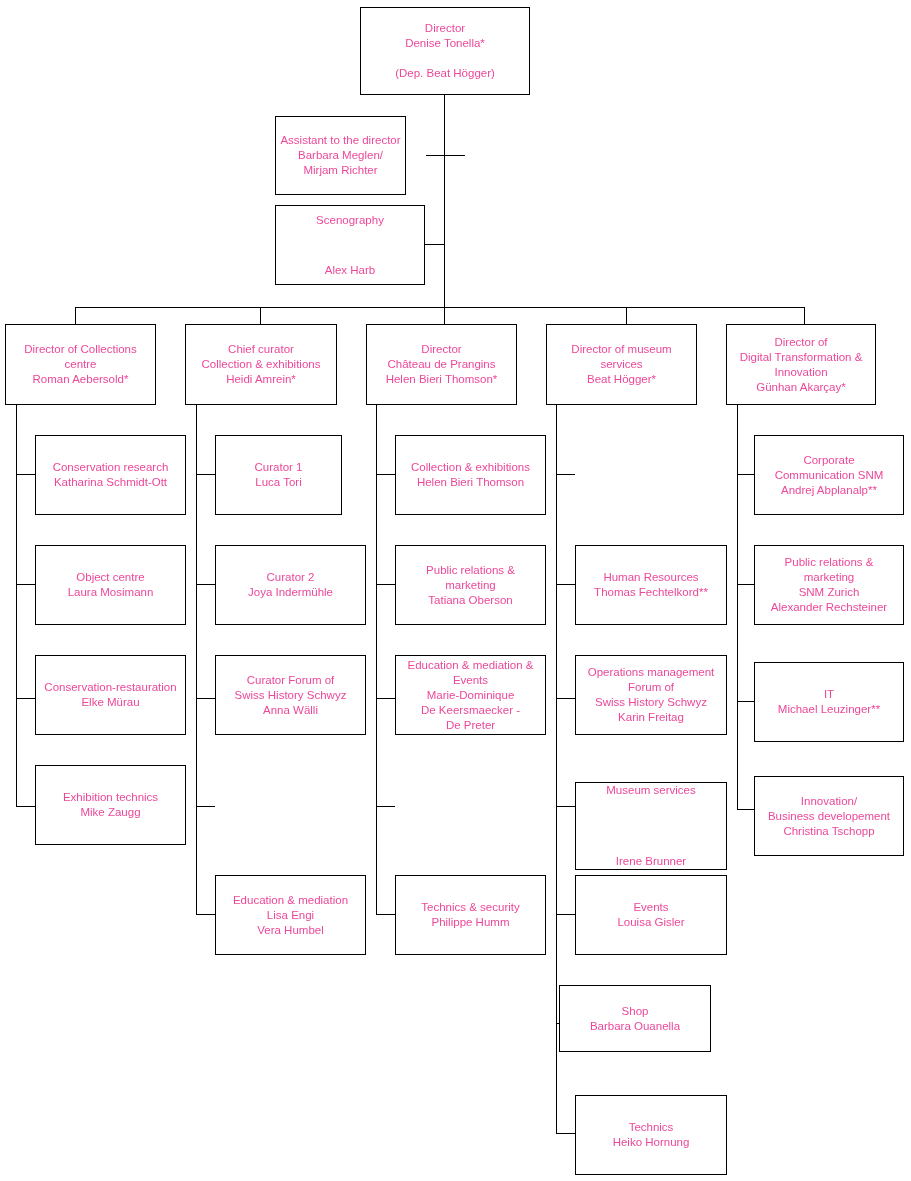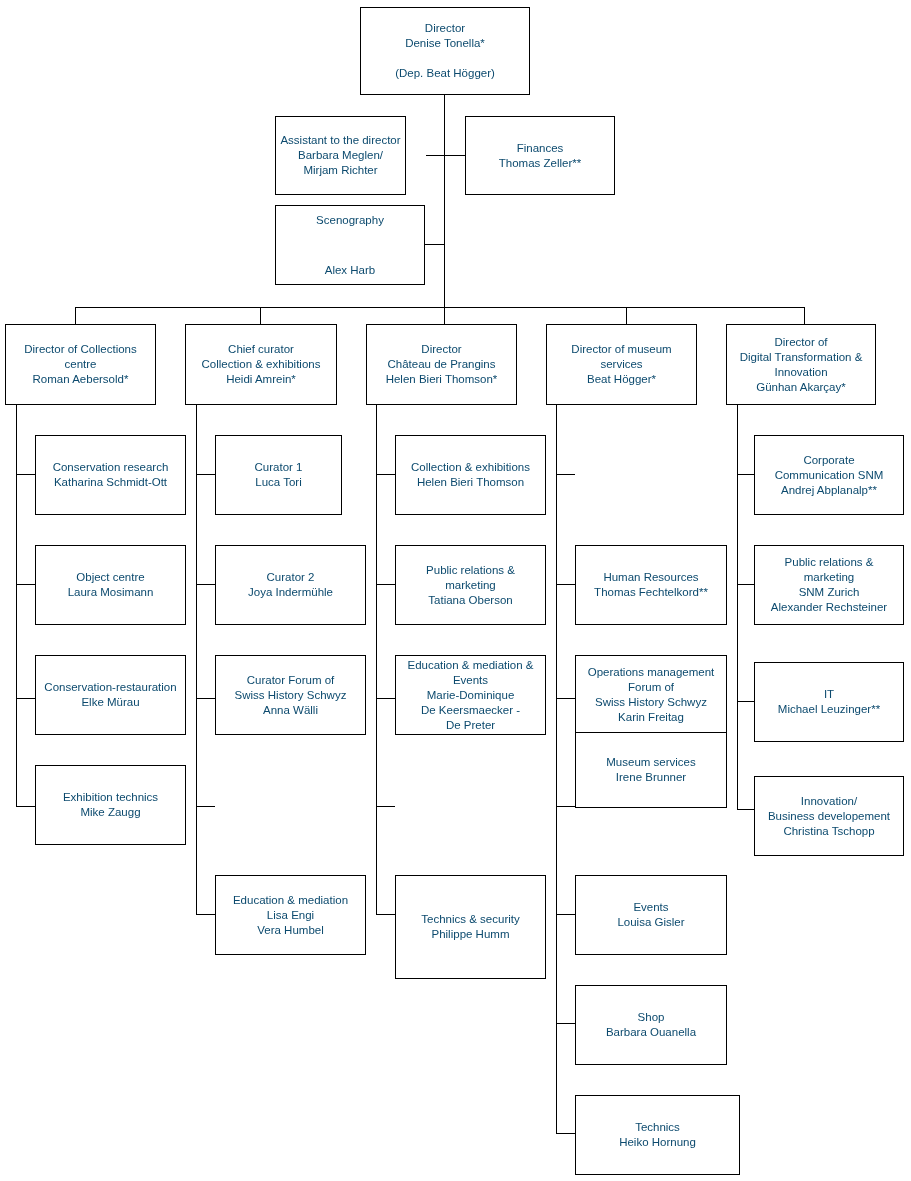--- a/index.html
+++ b/index.html
@@ -1,21 +1,21 @@
 <!DOCTYPE html>
 <html><head>
 <meta charset="utf-8">
 <style>
   html,body{margin:0;padding:0;background:#ffffff;}
   .canvas{
     position:relative;
     width:911px;height:1181px;
     background:#ffffff;
     font-family:"Liberation Sans", sans-serif;
-    color:#0c4a6e;
+    color:#ec4899;
     overflow:hidden;
   }
   .box{
     position:absolute;
     box-sizing:border-box;
     border:1.4px solid #000000;
     background:#ffffff;
     display:flex;
     flex-direction:column;
     align-items:center;
@@ -90,24 +90,20 @@
       <div class="ln"></div>
       <div class="ln">(Dep. Beat Högger)</div>
     </div>
 
   <div class="box" style="left:275px;top:116px;width:131px;height:79px;">
       <div class="ln">Assistant to the director</div>
       <div class="ln">Barbara Meglen/</div>
       <div class="ln">Mirjam Richter</div>
     </div>
 
-  <div class="box" style="left:465px;top:116px;width:150px;height:79px;">
-      <div class="ln">Finances</div>
-      <div class="ln">Thomas Zeller**</div>
-    </div>
 
   <div class="box" style="left:275px;top:205px;width:150px;height:80px;gap:35px;">
       <div class="ln">Scenography</div>
       <div class="ln">Alex Harb</div>
     </div>
 
   <div class="box" style="left:5px;top:324px;width:151px;height:81px;">
       <div class="ln">Director of Collections</div>
       <div class="ln">centre</div>
       <div class="ln">Roman Aebersold*</div>
@@ -179,48 +175,48 @@
       <div class="ln">marketing</div>
       <div class="ln">Tatiana Oberson</div>
     </div>
   <div class="box" style="left:395px;top:655px;width:151px;height:80px;">
       <div class="ln">Education &amp; mediation &amp;</div>
       <div class="ln">Events</div>
       <div class="ln">Marie-Dominique</div>
       <div class="ln">De Keersmaecker -</div>
       <div class="ln">De Preter</div>
     </div>
-  <div class="box" style="left:395px;top:875px;width:151px;height:104px;">
+  <div class="box" style="left:395px;top:875px;width:151px;height:80px;">
       <div class="ln">Technics &amp; security</div>
       <div class="ln">Philippe Humm</div>
     </div>
 
   <div class="box" style="left:575px;top:545px;width:152px;height:80px;">
       <div class="ln">Human Resources</div>
       <div class="ln">Thomas Fechtelkord**</div>
     </div>
   <div class="box" style="left:575px;top:655px;width:152px;height:80px;">
       <div class="ln">Operations management</div>
       <div class="ln">Forum of</div>
       <div class="ln">Swiss History Schwyz</div>
       <div class="ln">Karin Freitag</div>
     </div>
-  <div class="box" style="left:575px;top:732px;width:152px;height:76px;">
+  <div class="box" style="left:575px;top:782px;width:152px;height:88px;justify-content:space-between;">
       <div class="ln">Museum services</div>
       <div class="ln">Irene Brunner</div>
     </div>
   <div class="box" style="left:575px;top:875px;width:152px;height:80px;">
       <div class="ln">Events</div>
       <div class="ln">Louisa Gisler</div>
     </div>
-  <div class="box" style="left:575px;top:985px;width:152px;height:80px;">
+  <div class="box" style="left:559px;top:985px;width:152px;height:67px;">
       <div class="ln">Shop</div>
       <div class="ln">Barbara Ouanella</div>
     </div>
-  <div class="box" style="left:575px;top:1095px;width:165px;height:80px;">
+  <div class="box" style="left:575px;top:1095px;width:152px;height:80px;">
       <div class="ln">Technics</div>
       <div class="ln">Heiko Hornung</div>
     </div>
 
   <div class="box" style="left:754px;top:435px;width:150px;height:80px;">
       <div class="ln">Corporate</div>
       <div class="ln">Communication SNM</div>
       <div class="ln">Andrej Abplanalp**</div>
     </div>
   <div class="box" style="left:754px;top:545px;width:150px;height:80px;">

